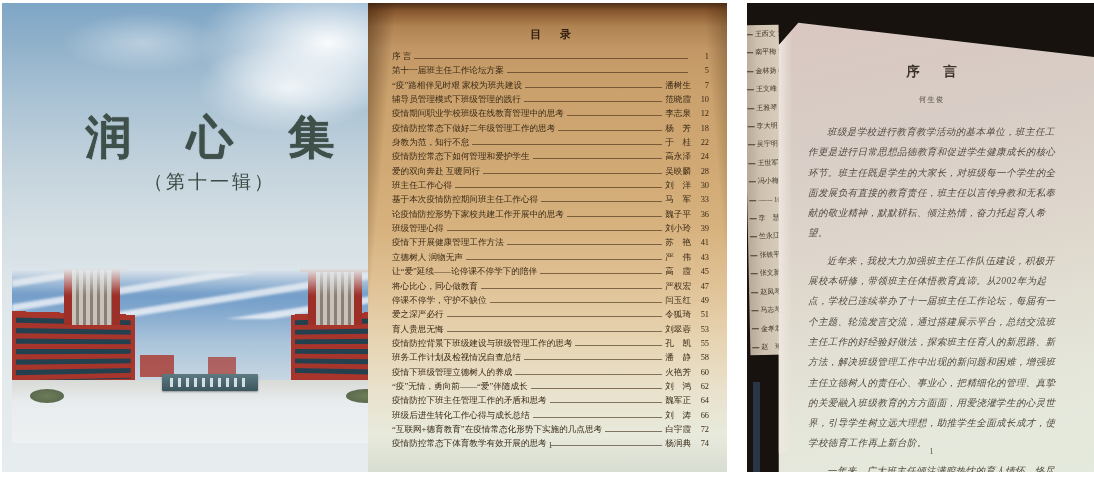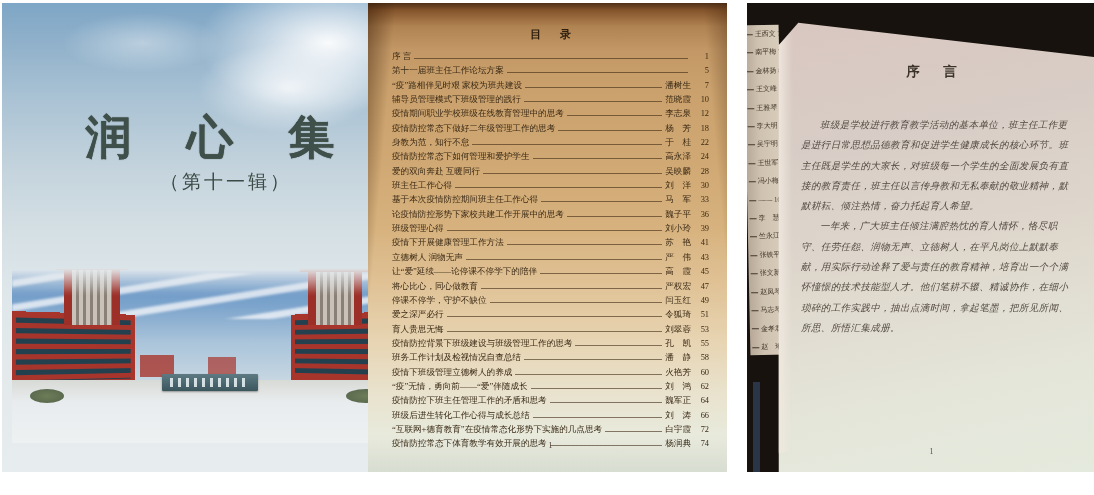--- a/index.html
+++ b/index.html
@@ -13,21 +13,21 @@
       #7ea6c6 0%, #8fb0ca 8%, #a9c2d4 20%, #c2d2dc 34%,
       #d4dfe4 48%, #dfe7ea 62%, #e4eaec 78%, #e7ecee 100%);}
   .cloud{position:absolute;background:radial-gradient(closest-side,rgba(255,255,255,.95),rgba(255,255,255,0));}
   #cloud1{right:-40px;top:-30px;width:260px;height:140px;}
   #cloud2{right:40px;top:40px;width:180px;height:90px;opacity:.8;}
   #cloud3{left:60px;top:10px;width:160px;height:60px;opacity:.4;}
   .cover-title{position:absolute;top:104px;left:0;width:100%;text-align:center;
     font-size:46px;font-weight:bold;letter-spacing:22px;text-indent:22px;
     color:#3f4f49;text-shadow:0 0 1px #2e3c37;}
   .cover-subtitle{position:absolute;top:166px;left:0;width:100%;text-align:center;
-    font-size:19px;letter-spacing:3px;color:#3c4a45;margin-left:16px;}
+    font-size:19px;letter-spacing:3px;color:#3c4a45;}
   
   .campus{position:absolute;left:10px;right:10px;top:266px;height:174px;overflow:hidden;}
   .campus-sky{position:absolute;inset:0;height:70%;
     background:linear-gradient(to bottom,#5e8fc2 0%,#7ca4cc 30%,#aac4da 60%,#cfdce4 100%);}
   .campus-wisp{position:absolute;left:0;right:0;top:4px;height:46px;
     background:repeating-linear-gradient(171deg,rgba(255,255,255,0) 0 6px,rgba(250,250,252,.75) 8px 13px,rgba(255,255,255,0) 15px 24px);
     filter:blur(1px);}
   .campus-fade{position:absolute;left:-6px;right:-6px;top:-8px;height:34px;
     background:linear-gradient(to bottom,#e6ebee 20%,rgba(230,235,238,0) 100%);filter:blur(2px);}
   .bldg{position:absolute;background:#a8352c;}
@@ -84,21 +84,21 @@
   .pref-page{position:absolute;left:22px;top:0;right:0;bottom:0;
     clip-path:polygon(3% 9%, 9% 4.2%, 100% 11.5%, 100% 100%, 3% 100%);
     background:linear-gradient(168deg,#d9c6bf 0%,#d8cdc6 28%,#dfd8cd 55%,#e5e6da 80%,#e4eadd 100%);}
   .pref-curl{position:absolute;left:8px;top:20px;width:16px;height:430px;border-radius:12px 0 0 0;
     background:linear-gradient(to right,#efe8de 0%,rgba(239,232,222,0) 100%);filter:blur(1px);}
   .pref-title{position:absolute;top:60px;left:0;width:100%;text-align:center;
     font-size:13.5px;font-weight:bold;letter-spacing:10px;text-indent:10px;color:#3c342b;}
   .pref-author{position:absolute;top:92px;left:0;width:100%;text-align:center;
     font-size:7.5px;color:#5a5046;letter-spacing:1px;}
   .pref-body{position:absolute;top:112px;left:32px;right:24px;}
-  .pref-body p{margin:0;text-indent:2em;font-size:9.5px;line-height:20.3px;
+  .pref-body p{margin:7px;text-indent:2em;font-size:9.5px;line-height:20.3px;
     color:#524a40;font-style:italic;letter-spacing:.4px;}
   .pref-pagenum{position:absolute;bottom:16px;left:0;width:100%;text-align:center;
     font-size:8px;color:#565046;}
 </style>
 </head>
 <body>
 
 <div id="stage">
 
   <div class="panel" id="cover">
@@ -387,24 +387,26 @@
         <div class="m-entry">马志琴 127</div>
 
         <div class="m-entry">金孝君 131</div>
 
         <div class="m-entry">赵　琳 135</div>
       </div>
 
     <div class="pref-page">
       <div class="pref-curl"></div>
       <div class="pref-title">序  言</div>
+      <div class="pref-author">何生俊</div>
       <div class="pref-body">
 
           <p>班级是学校进行教育教学活动的基本单位，班主任工作更是进行日常思想品德教育和促进学生健康成长的核心环节。班主任既是学生的大家长，对班级每一个学生的全面发展负有直接的教育责任，班主任以言传身教和无私奉献的敬业精神，默默耕耘、倾注热情，奋力托起育人希望。</p>
 
+          <p>近年来，我校大力加强班主任工作队伍建设，积极开展校本研修，带领班主任体悟教育真谛。从2002年为起点，学校已连续举办了十一届班主任工作论坛，每届有一个主题、轮流发言交流，通过搭建展示平台，总结交流班主任工作的好经验好做法，探索班主任育人的新思路、新方法，解决班级管理工作中出现的新问题和困难，增强班主任立德树人的责任心、事业心，把精细化的管理、真挚的关爱融入班级教育的方方面面，用爱浇灌学生的心灵世界，引导学生树立远大理想，助推学生全面成长成才，使学校德育工作再上新台阶。</p>
 
           <p>一年来，广大班主任倾注满腔热忱的育人情怀，恪尽职守、任劳任怨、润物无声、立德树人，在平凡岗位上默默奉献，用实际行动诠释了爱与责任的教育精神，培育出一个个满怀憧憬的技术技能型人才。他们笔耕不辍、精诚协作，在细小琐碎的工作实践中，抽出点滴时间，拿起笔墨，把所见所闻、所思、所悟汇集成册。</p>
         </div>
       <div class="pref-pagenum">1</div>
     </div>
   </div>
 
 </div>
 
 </body></html>

